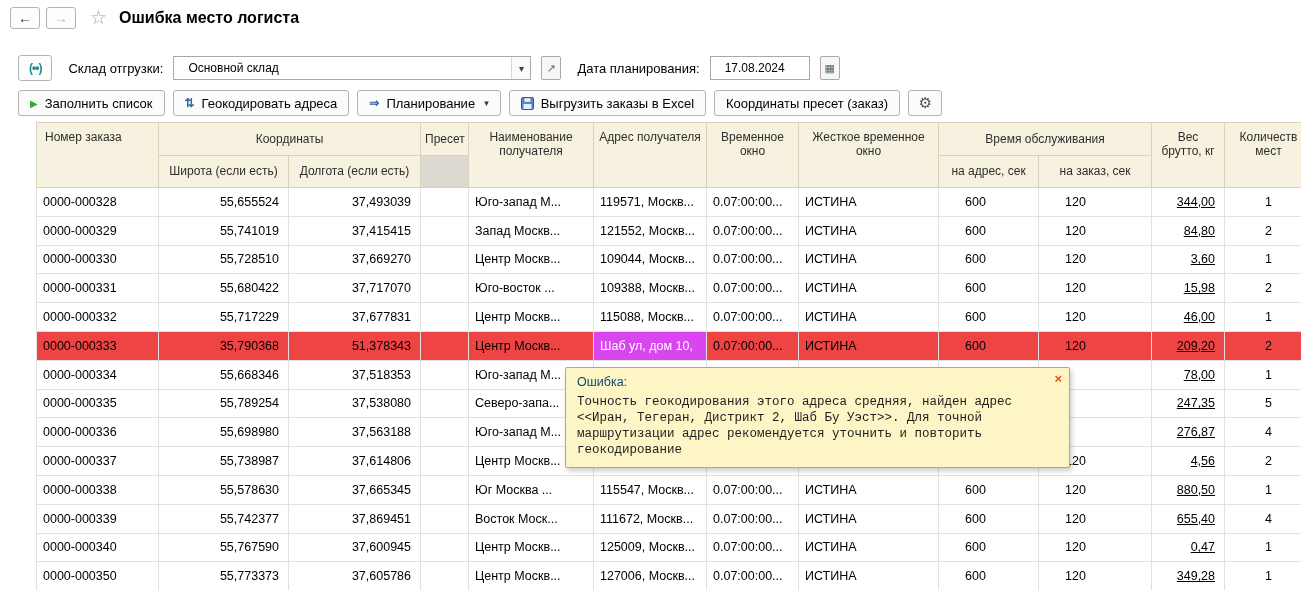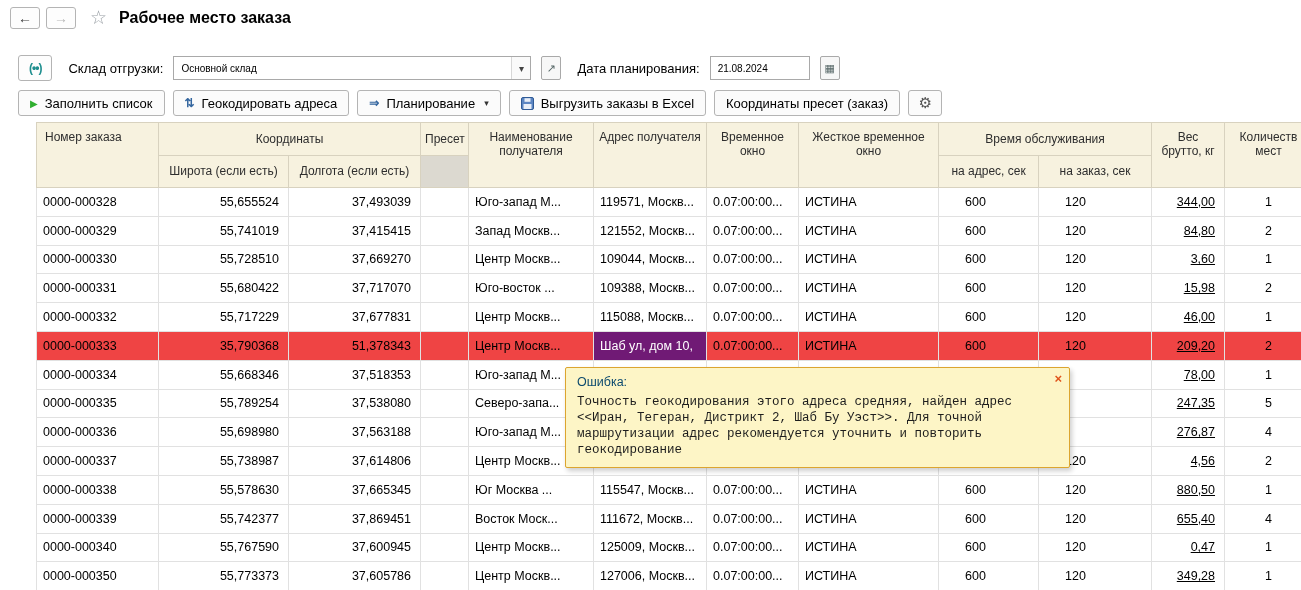--- a/index.html
+++ b/index.html
@@ -27,21 +27,21 @@
     border:1px solid #b4b4b4; border-radius:3px; background:#fdfdfd; font-size:13px; cursor:pointer;
     font-family:inherit;
   }
   .period-icon { color:#1f8f8f; font-weight:bold; letter-spacing:-1px; font-size:12px; }
   .flabel { margin-left:6px; }
   .combo {
     height:24px; border:1px solid #a9a9a9; background:#fff; display:flex; align-items:stretch; cursor:text;
   }
   .combo.warehouse { width:358px; }
   .combo.date { width:100px; }
-  .combo-value { flex:1; display:flex; align-items:center; padding:0 7px; font-size:10px; white-space:nowrap; overflow:hidden; }
+  .combo-value { flex:1; display:flex; align-items:center; padding:0 7px; font-size:12px; white-space:nowrap; overflow:hidden;margin-left:7px; }
   .combo-btn {
     width:19px; display:flex; align-items:center; justify-content:center;
     color:#444; font-size:10px; border-left:1px solid #d7d7d7; background:#fafafa; cursor:pointer;
   }
   .mini-btn {
     width:20px; height:24px; border:1px solid #a9a9a9; border-radius:2px; background:#f7f7f7;
     color:#566; font-size:11px; display:flex; align-items:center; justify-content:center; cursor:pointer; padding:0;
   }
 
   
@@ -73,21 +73,21 @@
   td {
     border:1px solid #e1e1e1; font-size:12.5px; padding:0 6px; height:28.8px;
     white-space:nowrap; overflow:hidden; background:#fff; cursor:default;
   }
   td.cell-order { text-align:left; }
   td.cell-num { text-align:right; padding-right:9px; }
   td.cell-sec { text-align:left; padding-left:26px; }
   td.cell-weight { text-align:right; padding-right:9px;text-decoration:underline; }
   td.cell-places { text-align:center; }
   tr.row-selected td { background:#ef4444; }
-  tr.row-selected td.cell-editing { background:#701a75; color:#fff; }
+  tr.row-selected td.cell-editing { background:#d946ef; color:#fff; }
 
   
   .error-popup {
     position:absolute; top:367px; left:565px; width:505px; z-index:10;
     background:#fdf5c6; border:1px solid #dca52f; border-radius:2px;
     box-shadow:2px 3px 5px rgba(0,0,0,0.2); padding:7px 28px 9px 11px; font-size:12.5px;
   }
   .error-title { color:#0c4a6e; margin-bottom:5px; }
   .error-msg { color:#1d1d1d; line-height:1.28;font-family:Liberation Mono, monospace; }
   .error-close {
@@ -99,38 +99,38 @@
 <body>
 
 <div class="topbar">
   <button class="nav-btn">
       <span>←</span>
     </button>
   <button class="nav-btn disabled">
       <span>→</span>
     </button>
   <span class="star">☆</span>
-  <span class="page-title">Рабочее место заказа</span>
+  <span class="page-title">Ошибка место логиста</span>
 </div>
 
 <div class="filter-row">
   <button class="period-btn">
     <span class="period-icon">(••)</span>
   </button>
   <span class="flabel">Склад отгрузки:</span>
   <div class="combo warehouse">
     <span class="combo-value">Основной склад</span>
     <span class="combo-btn">▾</span>
   </div>
   <button class="mini-btn">
       <span>↗</span>
     </button>
   <span class="flabel">Дата планирования:</span>
   <div class="combo date">
-    <span class="combo-value">21.08.2024</span>
+    <span class="combo-value">17.08.2024</span>
   </div>
   <button class="mini-btn">
       <span>▦</span>
     </button>
 </div>
 
 <div class="action-row">
   <button class="abtn">
     <span class="icon-play">▶</span>
     <span>Заполнить список</span>

